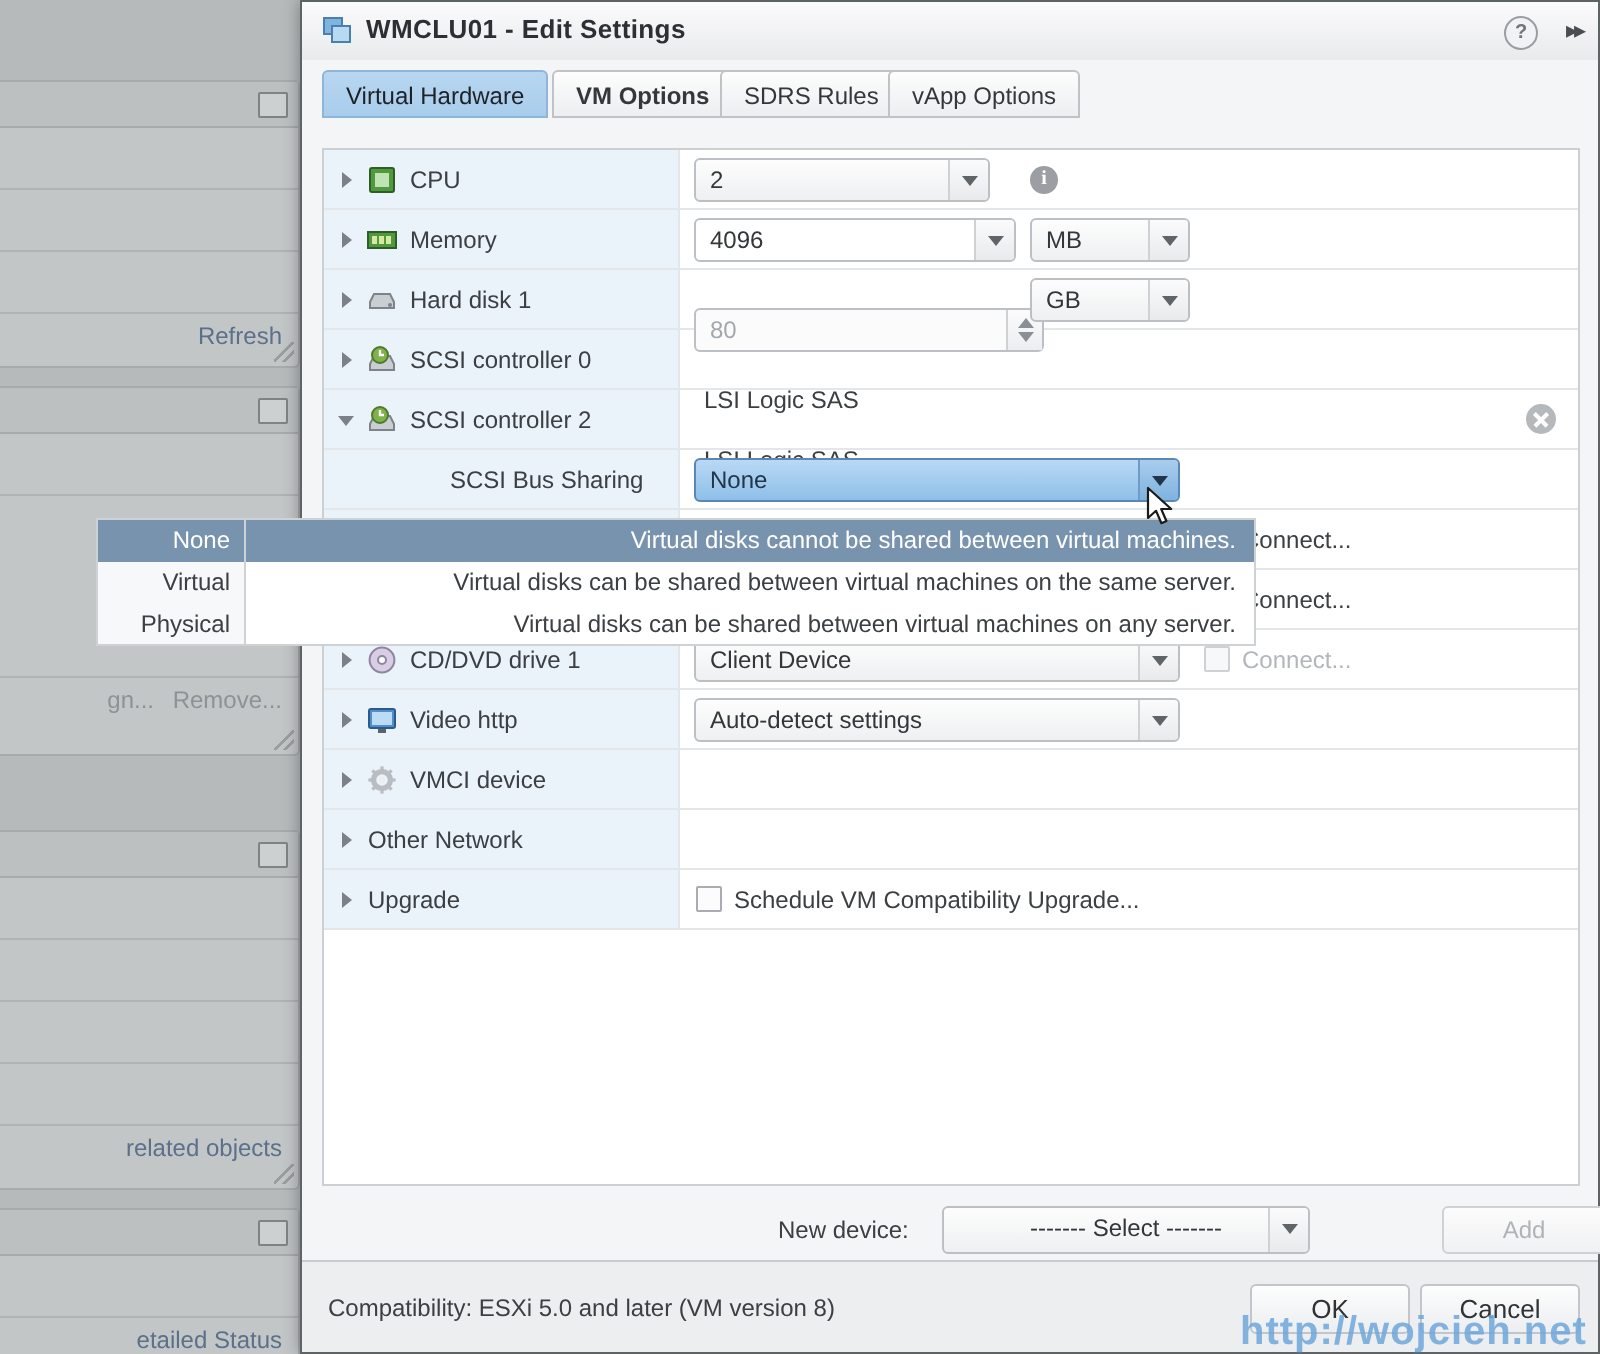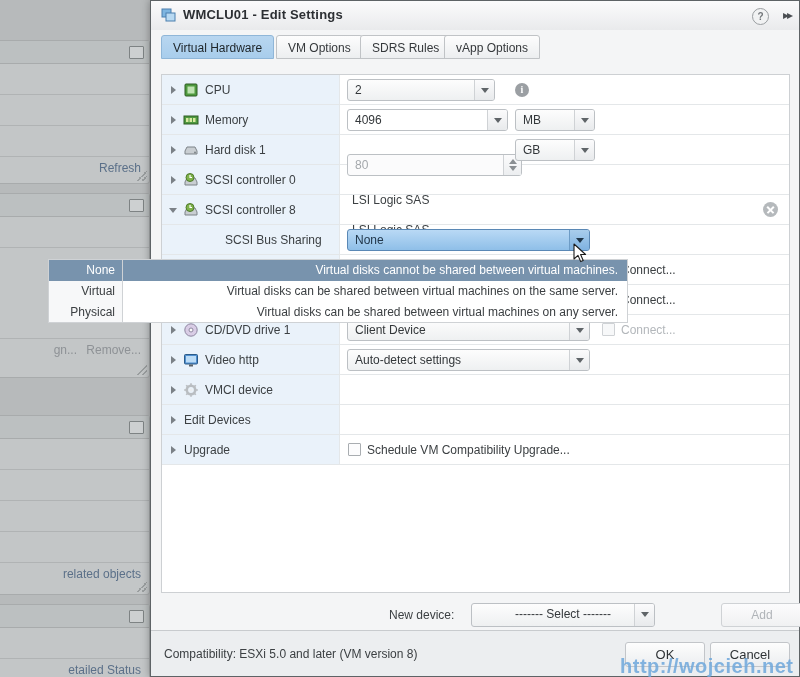--- a/index.html
+++ b/index.html
@@ -350,21 +350,21 @@
       <rect x="1" y="2" width="9" height="8" fill="#7eb5e0" stroke="#4a7fae" stroke-width="1"></rect>
       <rect x="5" y="6" width="9" height="8" fill="#b8d9f2" stroke="#4a7fae" stroke-width="1"></rect>
     </svg>
     <div class="dlg-title-text">WMCLU01 - Edit Settings</div>
     <div class="dlg-help">?</div>
     <div class="dlg-expand">▸▸</div>
   </div>
 
   <div class="tabbar">
     <div class="tab active" style="left:10px;">Virtual Hardware</div>
-    <div class="tab" style="left:125px;">VM Options</div>
+    <div class="tab" style="left:125px;font-weight:bold;">VM Options</div>
     <div class="tab" style="left:209px;">SDRS Rules</div>
     <div class="tab" style="left:293px;">vApp Options</div>
   </div>
 
   <div class="devpanel">
 
     <div class="dev-row">
       <div class="dev-label-cell">
         <div class="twisty"></div>
         <svg class="dev-icon" viewBox="0 0 16 16">
@@ -434,21 +434,21 @@
     </div>
 
     <div class="dev-row">
       <div class="dev-label-cell">
         <div class="twisty open"></div>
         <svg class="dev-icon" viewBox="0 0 16 16">
           <path d="M2 10 L4 6 H12 L14 10 V13 H2 Z" fill="#c9ced2" stroke="#7d8388" stroke-width="1"></path>
           <circle cx="7" cy="5.5" r="4" fill="#7fb24b" stroke="#4e7a2b" stroke-width="1"></circle>
           <path d="M7 3 v2.5 h2" stroke="#fff" stroke-width="1.2" fill="none"></path>
         </svg>
-        <span class="dev-name">SCSI controller 8</span>
+        <span class="dev-name">SCSI controller 2</span>
       </div>
       <span class="plaintext">LSI Logic SAS</span>
       <div class="removebtn" style="right:11px;top:7px;"></div>
     </div>
 
     <div class="dev-row">
       <div class="dev-label-cell">
         <span class="dev-name indent">SCSI Bus Sharing</span>
       </div>
       <div class="combo focused" style="left:185px;top:4px;width:243px;">
@@ -551,21 +551,21 @@
               <path d="M4.6 11.4l-1.4 1.4"></path>
           </g>
         </svg>
         <span class="dev-name">VMCI device</span>
       </div>
     </div>
 
     <div class="dev-row">
       <div class="dev-label-cell">
         <div class="twisty"></div>
-        <span class="dev-name noicon">Edit Devices</span>
+        <span class="dev-name noicon">Other Network</span>
       </div>
     </div>
 
     <div class="dev-row">
       <div class="dev-label-cell">
         <div class="twisty"></div>
         <span class="dev-name noicon">Upgrade</span>
       </div>
       <div class="chkwrap" style="left:186px;">
         <span class="chkbox"></span>

